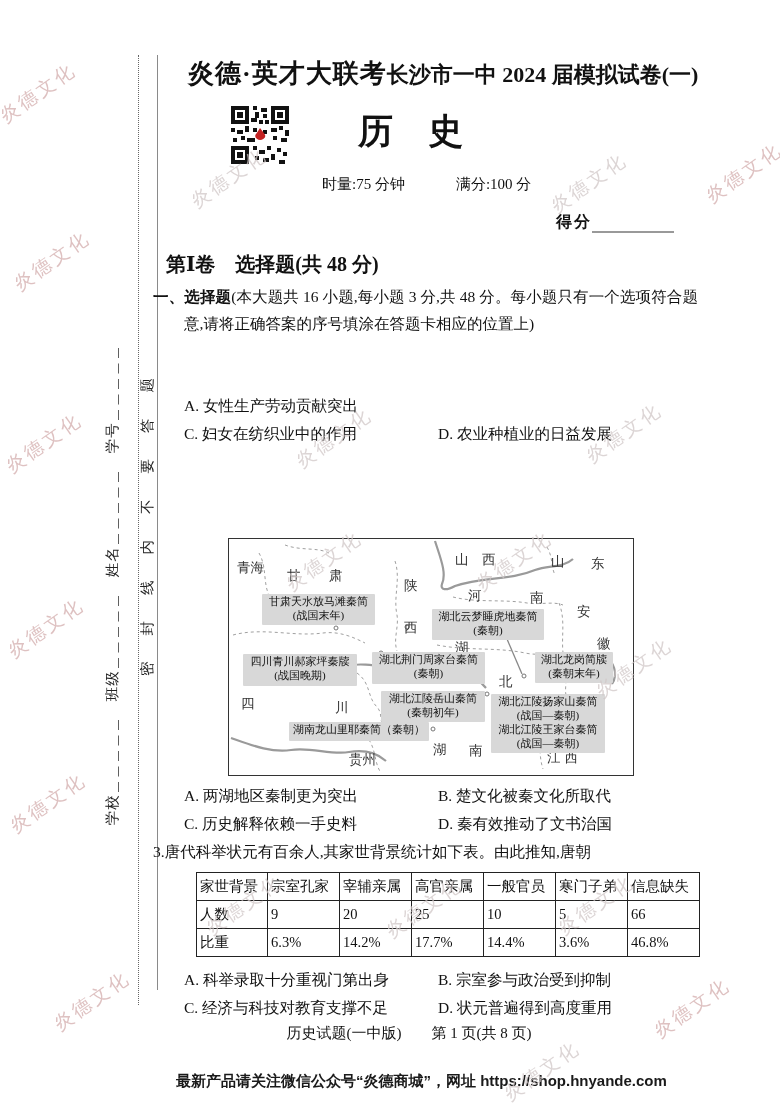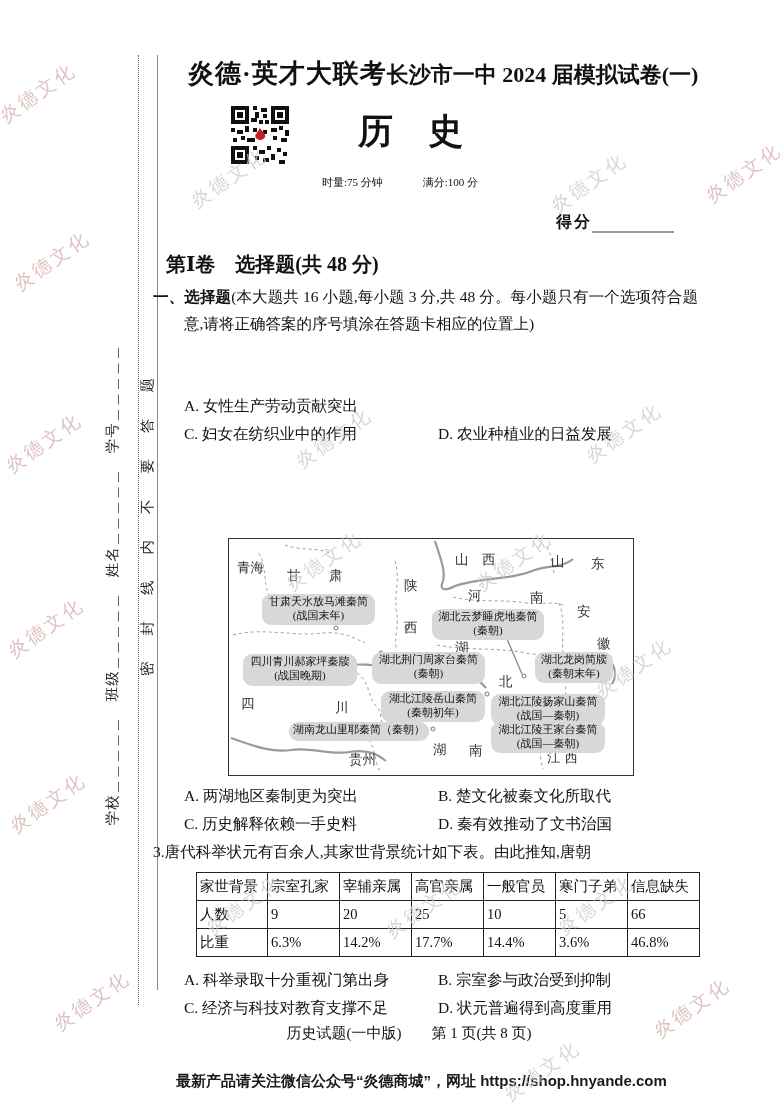--- a/index.html
+++ b/index.html
@@ -14,37 +14,37 @@
   .vline-dot{position:absolute;left:138px;top:55px;height:950px;border-left:1px dotted #666;}
   .vline-solid{position:absolute;left:157px;top:55px;height:935px;border-left:1px solid #8a8a8a;}
   .rot{position:absolute;transform:rotate(-90deg);white-space:nowrap;text-align:center;}
   .fields-line{left:-177px;top:575px;width:580px;height:20px;font-size:14.5px;letter-spacing:1px;color:#222;}
   .seal-line{left:-14px;top:506px;width:322px;height:18px;font-size:14.5px;letter-spacing:26px;color:#222;}
   
   .titleline{left:188px;top:56px;white-space:nowrap;}
   .brand{font-size:26px;font-weight:bold;letter-spacing:1px;}
   .examtitle{font-size:22px;font-weight:bold;}
   .subject{left:358px;top:108px;font-size:35px;font-weight:bold;}
-  .meta{left:322px;top:175px;display:flex;gap:40px;font-size:11px;justify-content:flex-end;}
+  .meta{left:322px;top:175px;display:flex;gap:51px;font-size:15px;justify-content:flex-end;}
   .score-label{left:556px;top:212px;font-size:16px;font-weight:bold;letter-spacing:2px;}
   .score-line{left:592px;top:231px;width:82px;border-bottom:2px solid #999;}
   
   .section-title{left:166px;top:251px;width:512px;font-size:20px;font-weight:bold;}
   .para{position:absolute;left:153px;width:514px;font-size:15.5px;line-height:27px;text-align:justify;}
   .hang1{padding-left:22px;text-indent:-22px;}
   .hang2{padding-left:31px;text-indent:-31px;}
   .opt-block{position:absolute;left:153px;width:514px;font-size:15.5px;line-height:27.5px;}
   .opt-row{display:flex;padding-left:31px;}
   .opt-a{width:254px;}
   
   .map{position:absolute;left:228px;top:538px;width:404px;height:236px;border:1.5px solid #333;background:#fff;}
   .map svg{position:absolute;left:0;top:0;}
   .prov{position:absolute;font-size:13.5px;color:#333;white-space:nowrap;}
   .site{position:absolute;background:#d8d8d8;font-size:11px;line-height:13.5px;
-        text-align:center;color:#111;padding-top:1px;border-radius:9px;}
+        text-align:center;color:#111;padding-top:1px;border-radius:1px;}
   
   .qtable{position:absolute;left:196px;top:872px;border-collapse:collapse;font-size:14.5px;}
   .qtable td{border:1.3px solid #222;height:27px;padding:0 3px;}
   .colA{width:64px;} .colB{width:65px;}
   
   .pageline{left:153px;top:1024px;width:512px;text-align:center;font-size:15px;}
   .publine{left:176px;top:1072px;font-family:"Liberation Sans","DejaVu Sans",sans-serif;
            font-size:15px;font-weight:600;color:#1a1a1a;}
 </style>
 </head>

